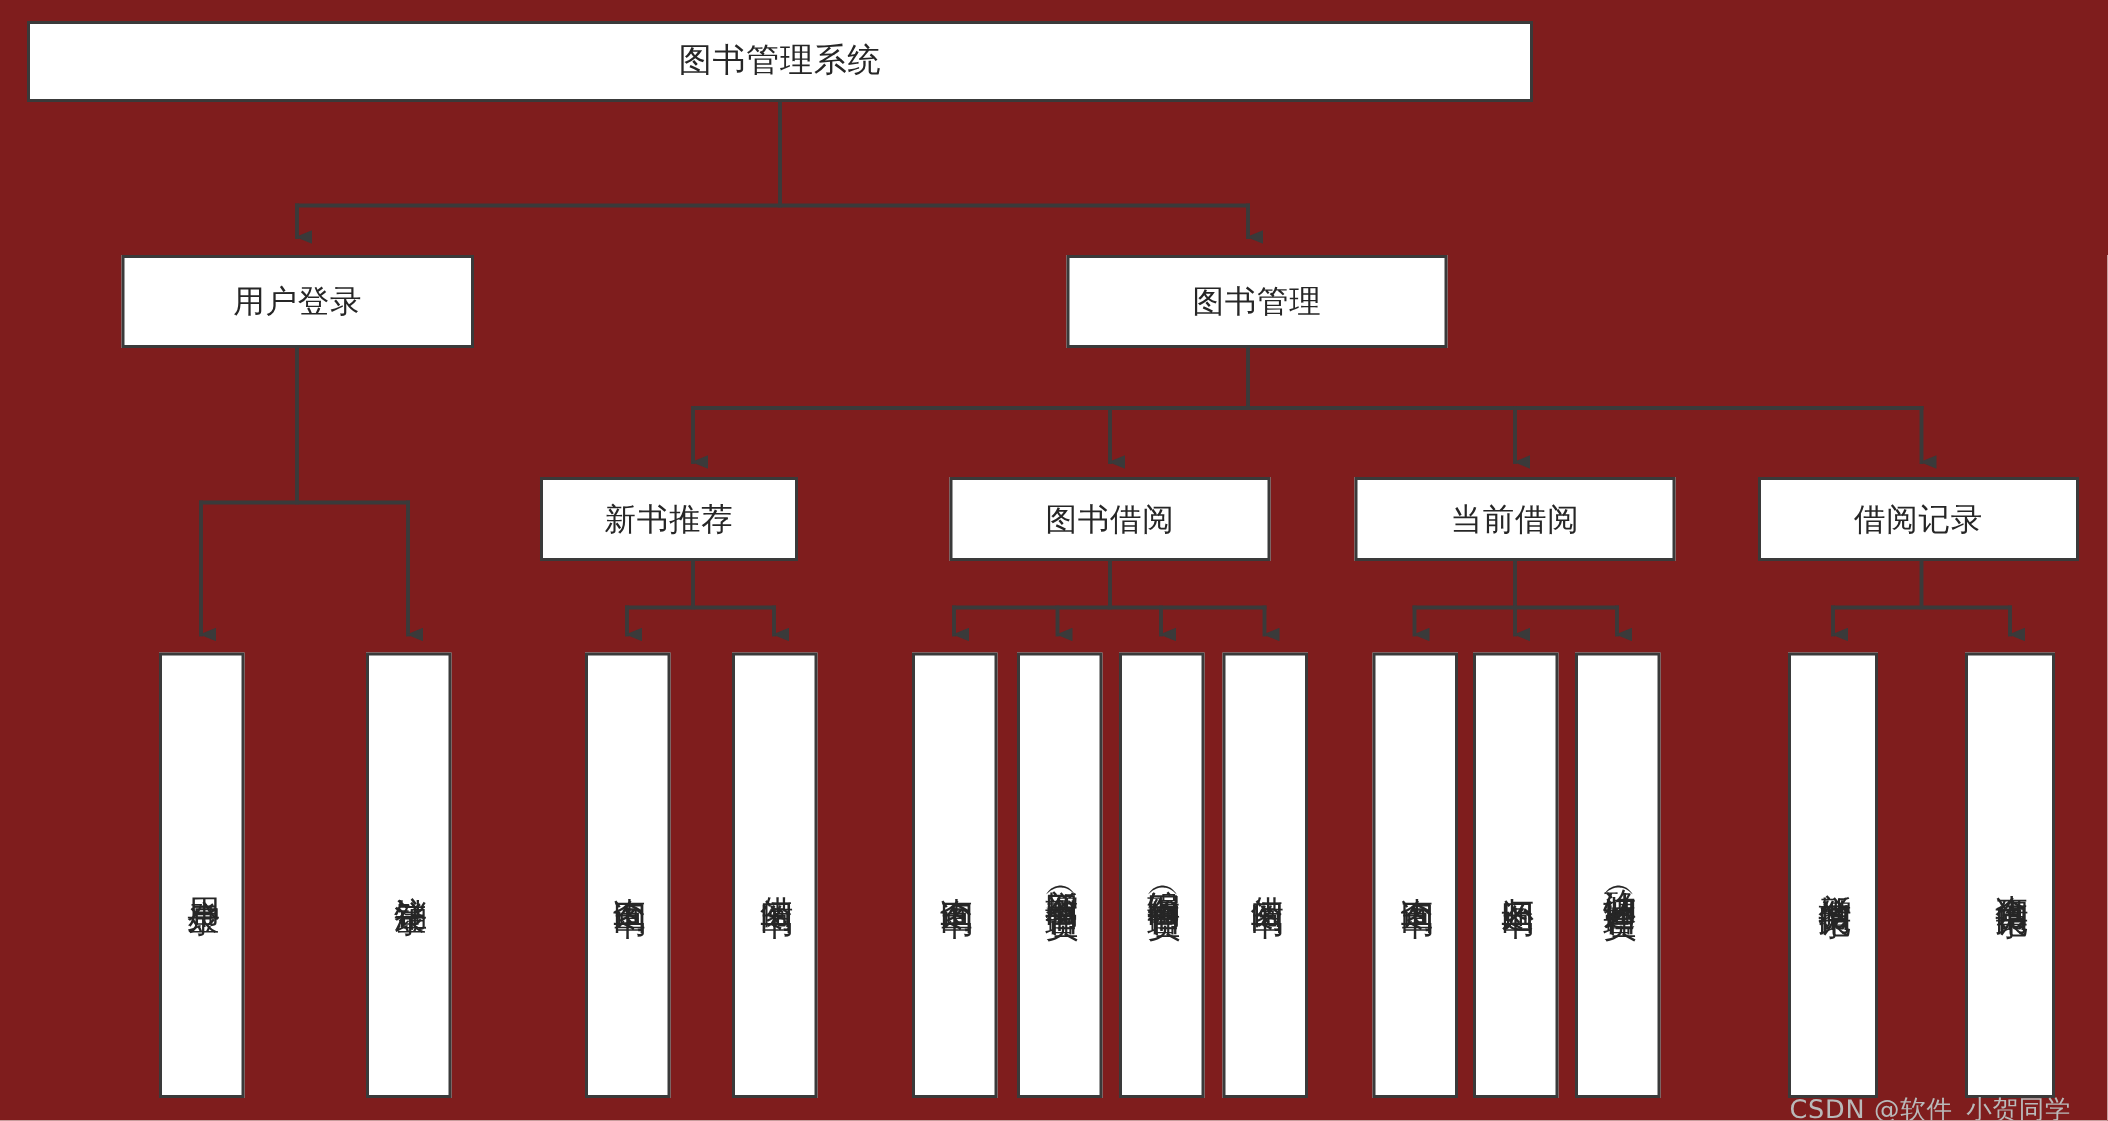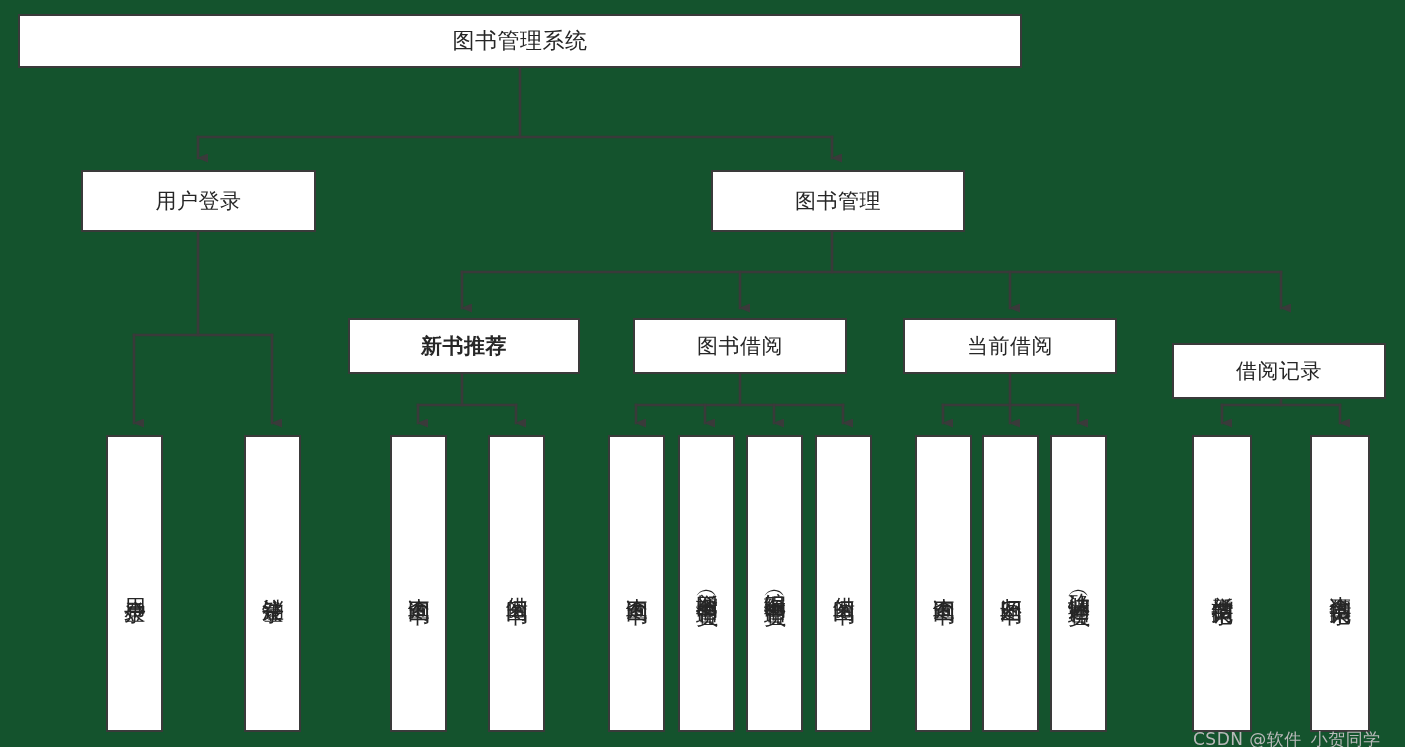--- a/index.html
+++ b/index.html
@@ -9,21 +9,21 @@
     background: #ffffff;
   }
   body {
     font-family: "DejaVu Sans", "Liberation Sans", sans-serif;
     color: #2b2b2b;
   }
   #diagram-root {
     position: relative;
     width: 1405px;
     height: 747px;
-    background: #14532d;
+    background: #7f1d1d;
     overflow: hidden;
   }
   #edge-layer {
     position: absolute;
     left: 0;
     top: 0;
     width: 1405px;
     height: 747px;
     pointer-events: none;
   }
@@ -128,30 +128,30 @@
     <span class="node-label">图书管理系统</span>
   </div>
 
   <div class="node horizontal" style="left:81px; top:170px; width:235px; height:62px;">
     <span class="node-label">用户登录</span>
   </div>
   <div class="node horizontal" style="left:711px; top:170px; width:254px; height:62px;">
     <span class="node-label">图书管理</span>
   </div>
 
-  <div class="node horizontal" style="left:348px; top:318px; width:232px; height:56px;font-weight:bold;">
+  <div class="node horizontal" style="left:360px; top:318px; width:172px; height:56px;">
     <span class="node-label">新书推荐</span>
   </div>
   <div class="node horizontal" style="left:903px; top:318px; width:214px; height:56px;">
     <span class="node-label">当前借阅</span>
   </div>
   <div class="node horizontal" style="left:633px; top:318px; width:214px; height:56px;">
     <span class="node-label">图书借阅</span>
   </div>
-  <div class="node horizontal" style="left:1172px; top:318px; width:214px; height:56px;margin-top:25px;">
+  <div class="node horizontal" style="left:1172px; top:318px; width:214px; height:56px;">
     <span class="node-label">借阅记录</span>
   </div>
 
   <div class="node vertical" style="left:106px; top:435px; width:57px; height:297px;">
     <span class="node-label">用户登录</span>
   </div>
   <div class="node vertical" style="left:244px; top:435px; width:57px; height:297px;">
     <span class="node-label">注销登录</span>
   </div>
 

